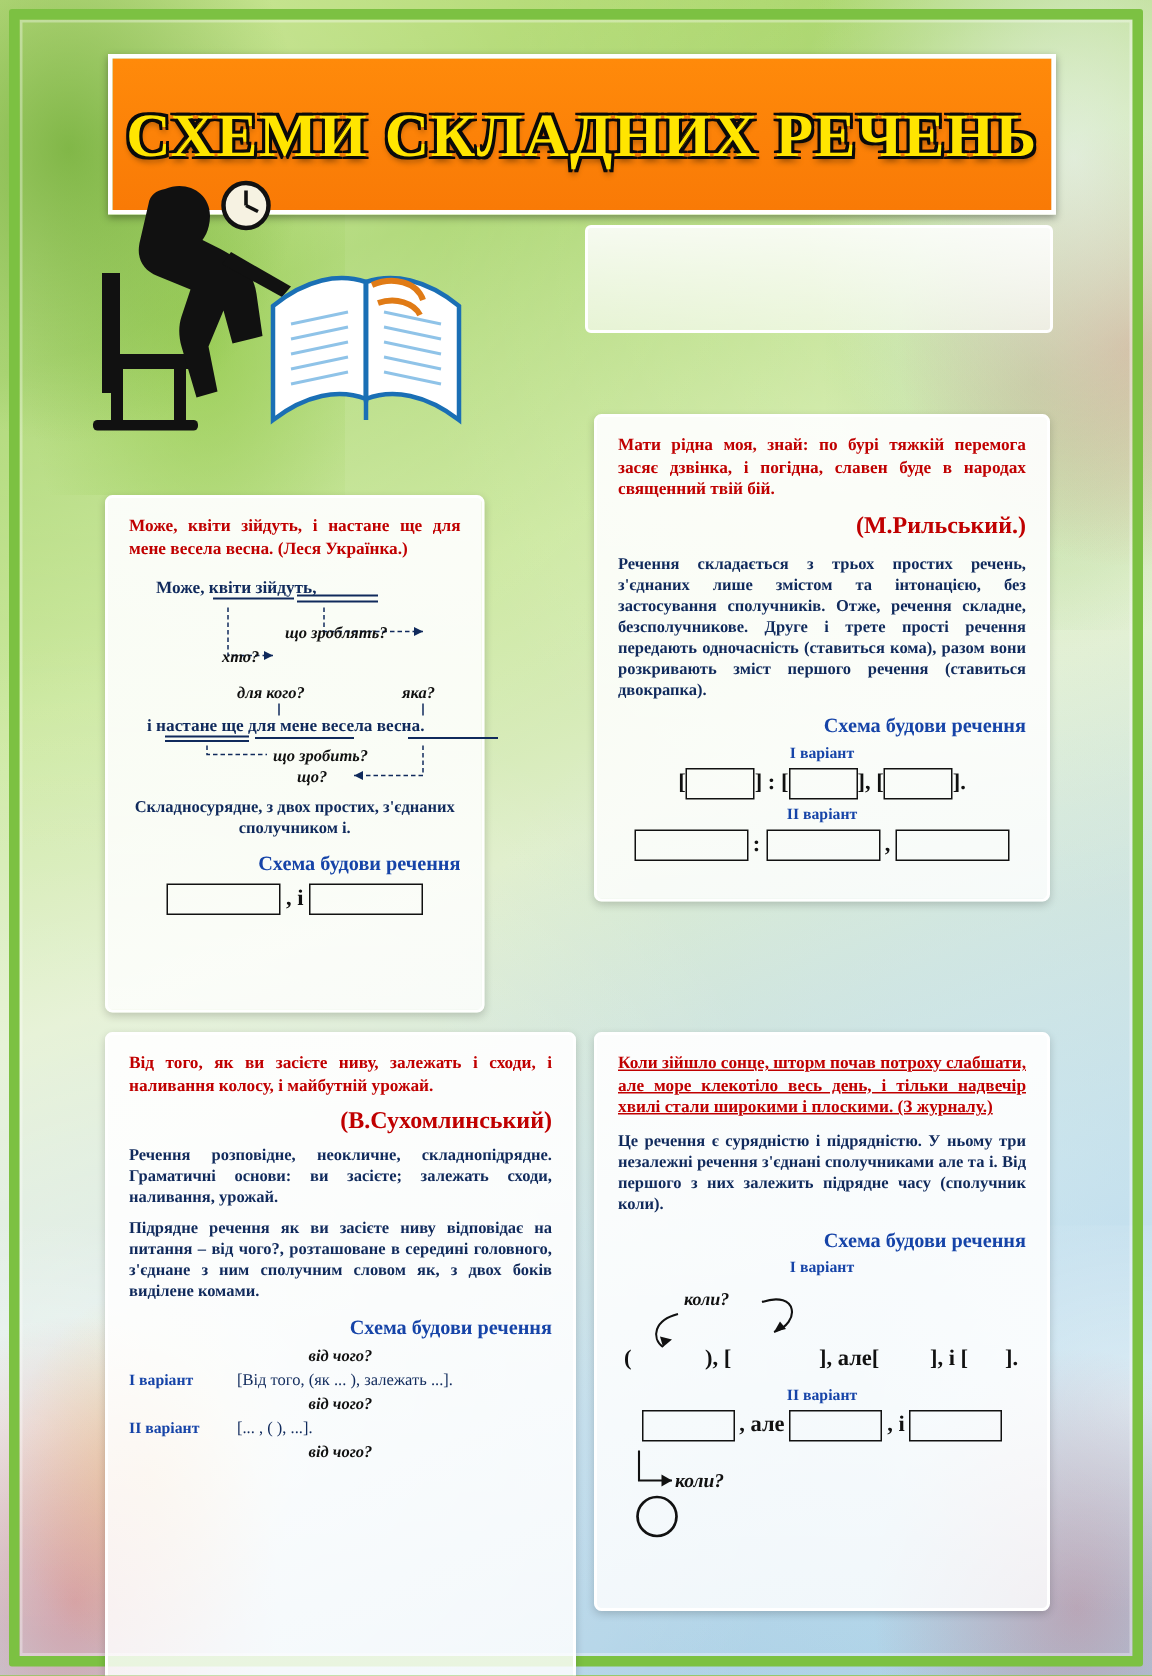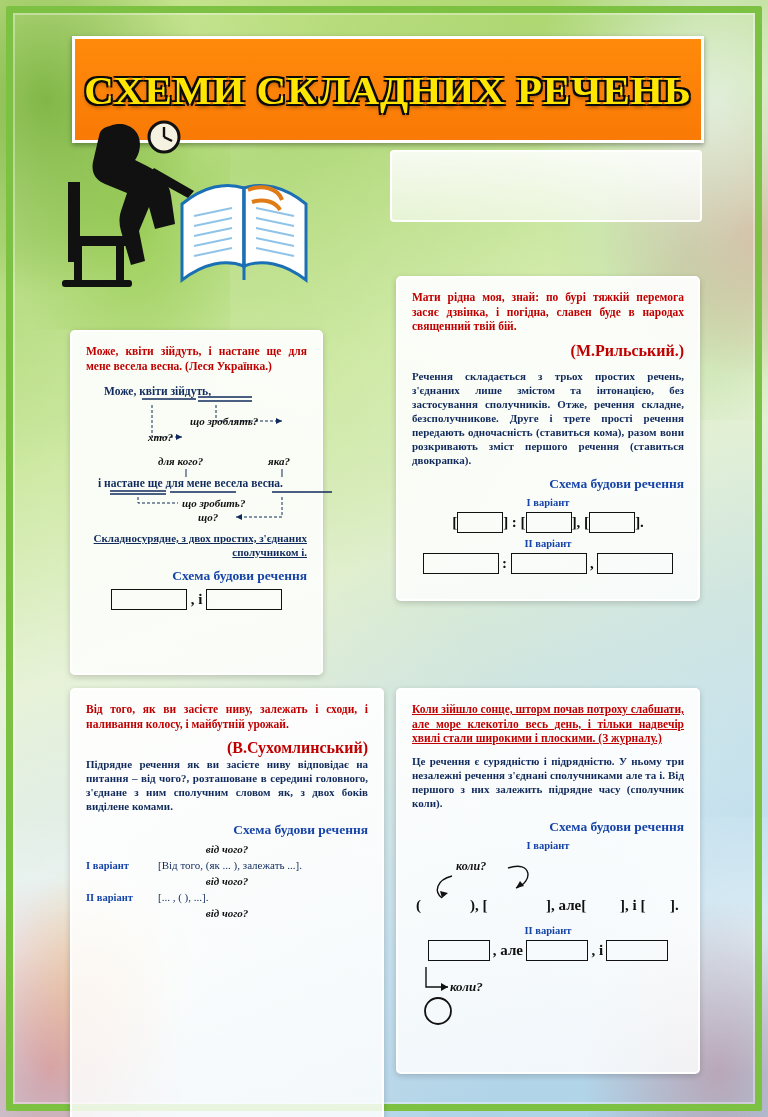--- a/index.html
+++ b/index.html
@@ -81,21 +81,21 @@
     color:#c00000;font-weight:bold;font-size:11.5px;line-height:14.5px;
     text-align:justify;margin:0 0 8px 0;
   }
   .quote .u{text-decoration:underline;}
   .author{display:block;text-align:right;color:#c00000;font-weight:bold;}
   .body-txt{
     color:#102a5c;font-size:11px;line-height:14px;text-align:justify;margin:0 0 7px 0;
     font-weight:bold;
   }
   .body-txt.j{text-align:justify;}
-  .center{text-align:right;text-decoration:underline;}
+  .center{text-align:center;}
   .scheme-title{
     color:#1644a8;font-weight:bold;font-size:13.5px;text-align:right;margin:9px 0 5px 0;
   }
   .variant{
     color:#1644a8;font-weight:bold;font-size:10.5px;text-align:center;margin:5px 0 3px 0;
   }
   .sent-line{
     color:#102a5c;font-size:11px;font-weight:bold;text-align:center;margin:2px 0;
   }
   .box{
@@ -231,20 +231,21 @@
       <span class="brk"> : </span>
       <span class="box w74"></span>
       <span class="brk"> , </span>
       <span class="box w74"></span>
     </div>
   </div>
 
   <div class="card" id="card-3">
     <p class="quote">Від того, як ви засієте ниву, залежать і сходи, і наливання колосу, і майбутній урожай.</p>
     <span class="author">(В.Сухомлинський)</span>
+    <p class="body-txt j" style="margin-top:6px">Речення розповідне, неокличне, складнопідрядне. Граматичні основи: ви засієте; залежать сходи, наливання, урожай.</p>
     <p class="body-txt j">Підрядне речення як ви засієте ниву відповідає на питання – від чого?, розташоване в середині головного, з'єднане з ним сполучним словом як, з двох боків виділене комами.</p>
 
     <div class="scheme-title">Схема будови речення</div>
 
     <div class="sent-line q-lbl">від чого?</div>
     <div class="var-row">
       <span class="lab">І варіант</span>
       <span class="val">[Від того, (як ... ), залежать  ...].</span>
     </div>
 

